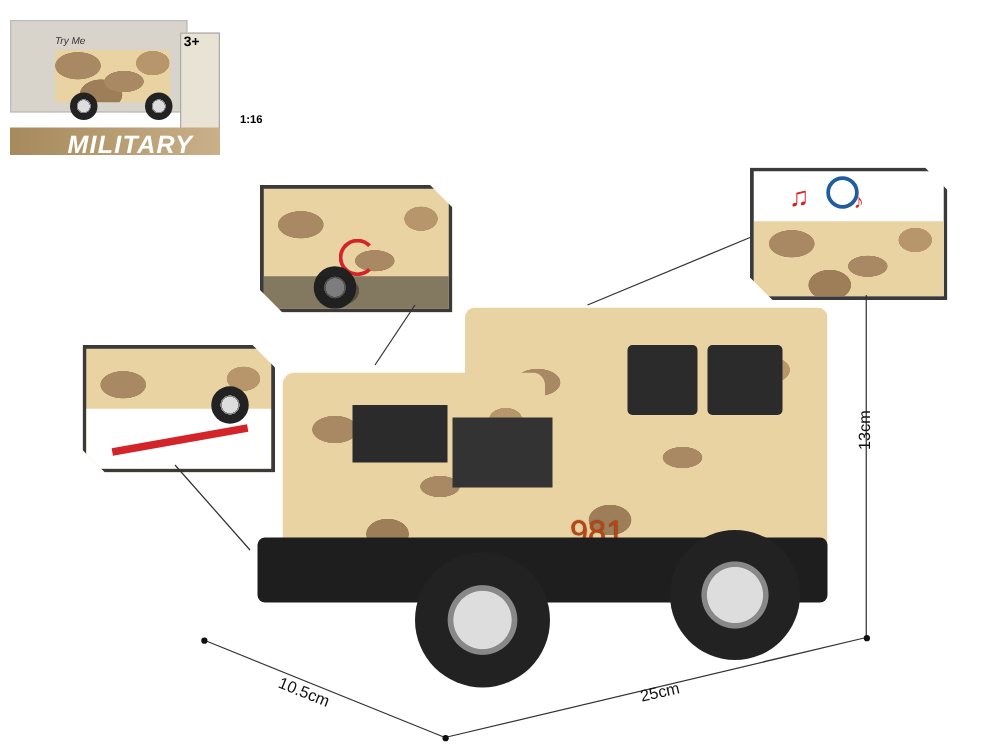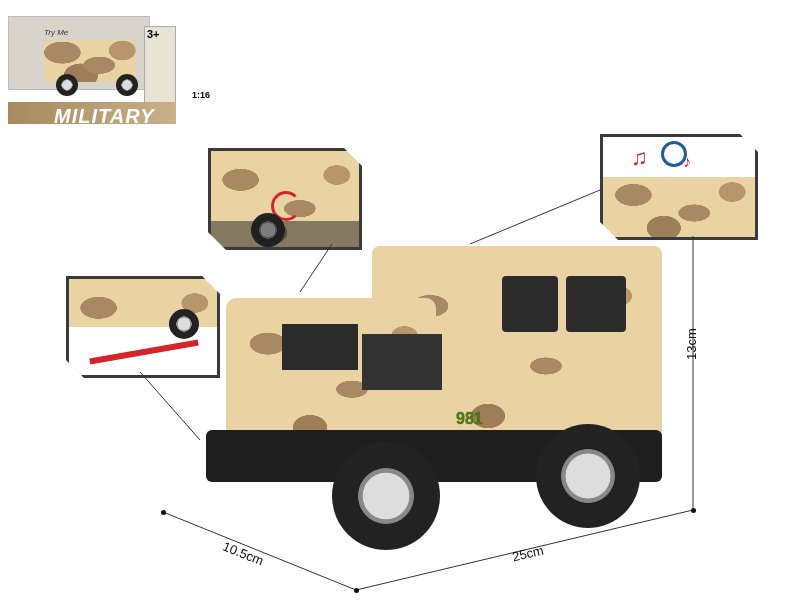--- a/index.html
+++ b/index.html
@@ -61,21 +61,21 @@
   <line x1="693" y1="510" x2="693" y2="236" stroke="#333" stroke-width="1"></line>
 </svg>
 
 <div class="abs" style="left:186px;top:240px;width:480px;height:320px;">
   <div class="abs camo" style="left:186px;top:6px;width:290px;height:200px;border-radius:8px;"></div>
   <div class="abs" style="left:380px;top:36px;width:60px;height:56px;background:#2b2b2b;border-radius:4px;"></div>
   <div class="abs" style="left:316px;top:36px;width:56px;height:56px;background:#2b2b2b;border-radius:4px;"></div>
   <div class="abs camo" style="left:40px;top:58px;width:210px;height:152px;border-radius:10px;"></div>
   <div class="abs" style="left:96px;top:84px;width:76px;height:46px;background:#2b2b2b;"></div>
   <div class="abs" style="left:176px;top:94px;width:80px;height:56px;background:#333;"></div>
-  <div class="abs" style="left:270px;top:170px;font-size:16px;font-weight:bold;color:#4d7c0f;text-shadow:0 0 1px #333;">981</div>
+  <div class="abs" style="left:270px;top:170px;font-size:26px;font-weight:normal;color:#c2410c;text-shadow:0 0 1px #333;">981</div>
   <div class="abs" style="left:268px;top:194px;font-size:6px;color:#fff;">MILITARY·RESCUE</div>
   <div class="abs" style="left:20px;top:190px;width:456px;height:52px;background:#1e1e1e;border-radius:6px;"></div>
   <div class="wheel" style="left:146px;top:202px;width:108px;height:108px;"></div>
   <div class="wheel" style="left:350px;top:184px;width:104px;height:104px;"></div>
 </div>
 
 <div class="dot" style="left:161px;top:510px;"></div>
 <div class="dot" style="left:354px;top:588px;"></div>
 <div class="dot" style="left:691px;top:508px;"></div>
 <div class="dim-label" style="left:222px;top:546px;transform:rotate(22deg);">10.5cm</div>

